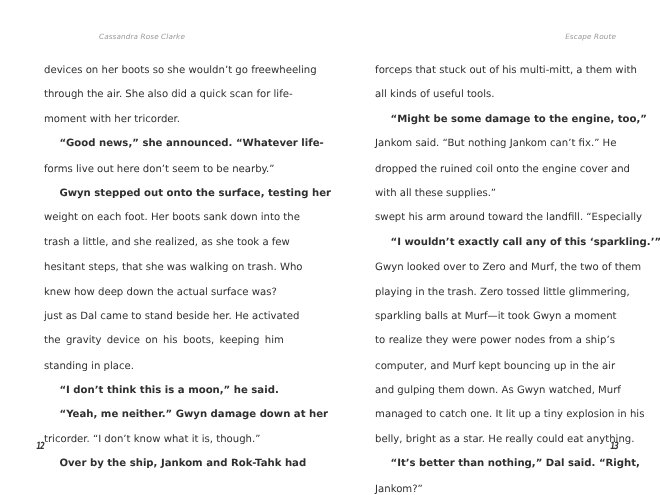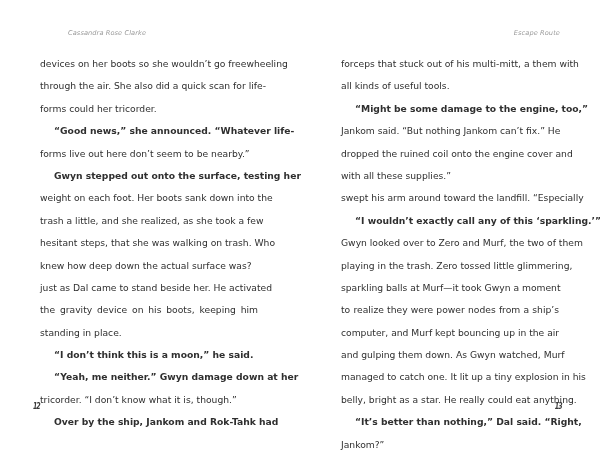--- a/index.html
+++ b/index.html
@@ -26,21 +26,21 @@
 
     .running-head {
       position: absolute;
       top: 29px;
       font-size: 6.6px;
       font-style: italic;
       color: #9a9a9a;
       letter-spacing: 0.1px;
       white-space: nowrap;
     }
-    .page.left .running-head { left: 24px; padding-left: 44px; }
+    .page.left .running-head { left: 46px; padding-left: 44px; }
     .page.right .running-head { right: 40px; }
 
     .body-text {
       position: absolute;
       top: 53px;
       width: 218px;
       font-size: 9.2px;
       line-height: 22.4px;
       color: #2f2f2f;
     }
@@ -77,21 +77,21 @@
     .page.right .folio { right: 38px; transform-origin: right center; }
   </style>
 </head>
 <body>
 
 <div class="page left">
   <div class="running-head">Cassandra Rose Clarke</div>
   <div class="body-text">
       <span class="line">devices on her boots so she wouldn’t go freewheeling</span>
       <span class="line">through the air. She also did a quick scan for life-</span>
-      <span class="line last">forms could her tricorder.</span>
+      <span class="line last">moment with her tricorder.</span>
       <span class="line indent">“Good news,” she announced. “Whatever life-</span>
       <span class="line last">forms live out here don’t seem to be nearby.”</span>
       <span class="line indent">Gwyn stepped out onto the surface, testing her</span>
       <span class="line">weight on each foot. Her boots sank down into the</span>
       <span class="line">trash a little, and she realized, as she took a few</span>
       <span class="line">hesitant steps, that she was walking on trash. Who</span>
       <span class="line last">knew how deep down the actual surface was?</span>
       <span class="line">just as Dal came to stand beside her. He activated</span>
       <span class="line">the gravity device on his boots, keeping him</span>
       <span class="line last">standing in place.</span>

